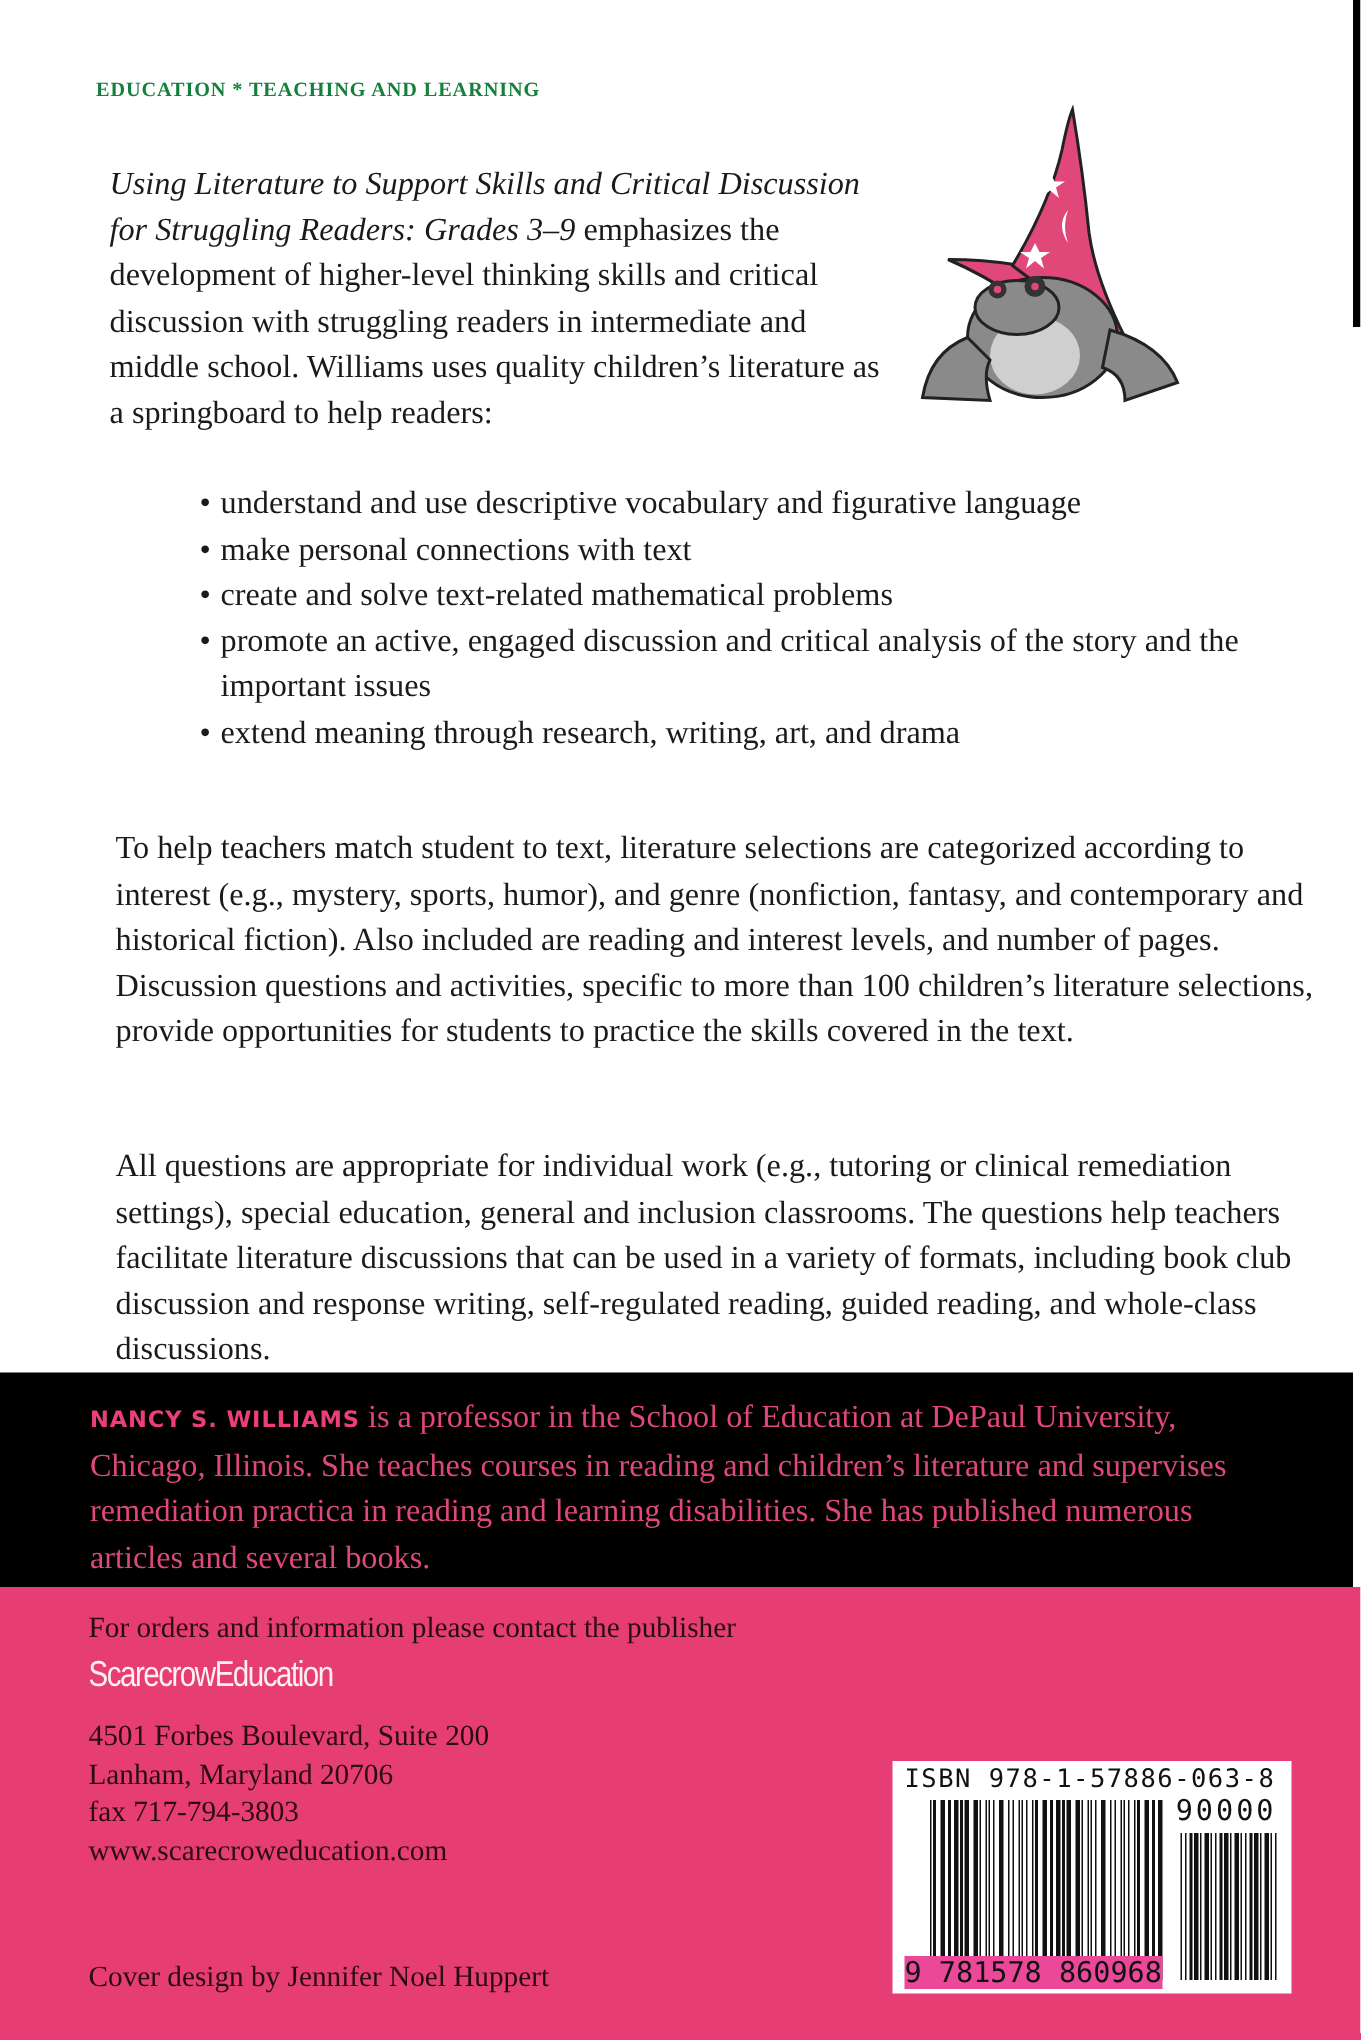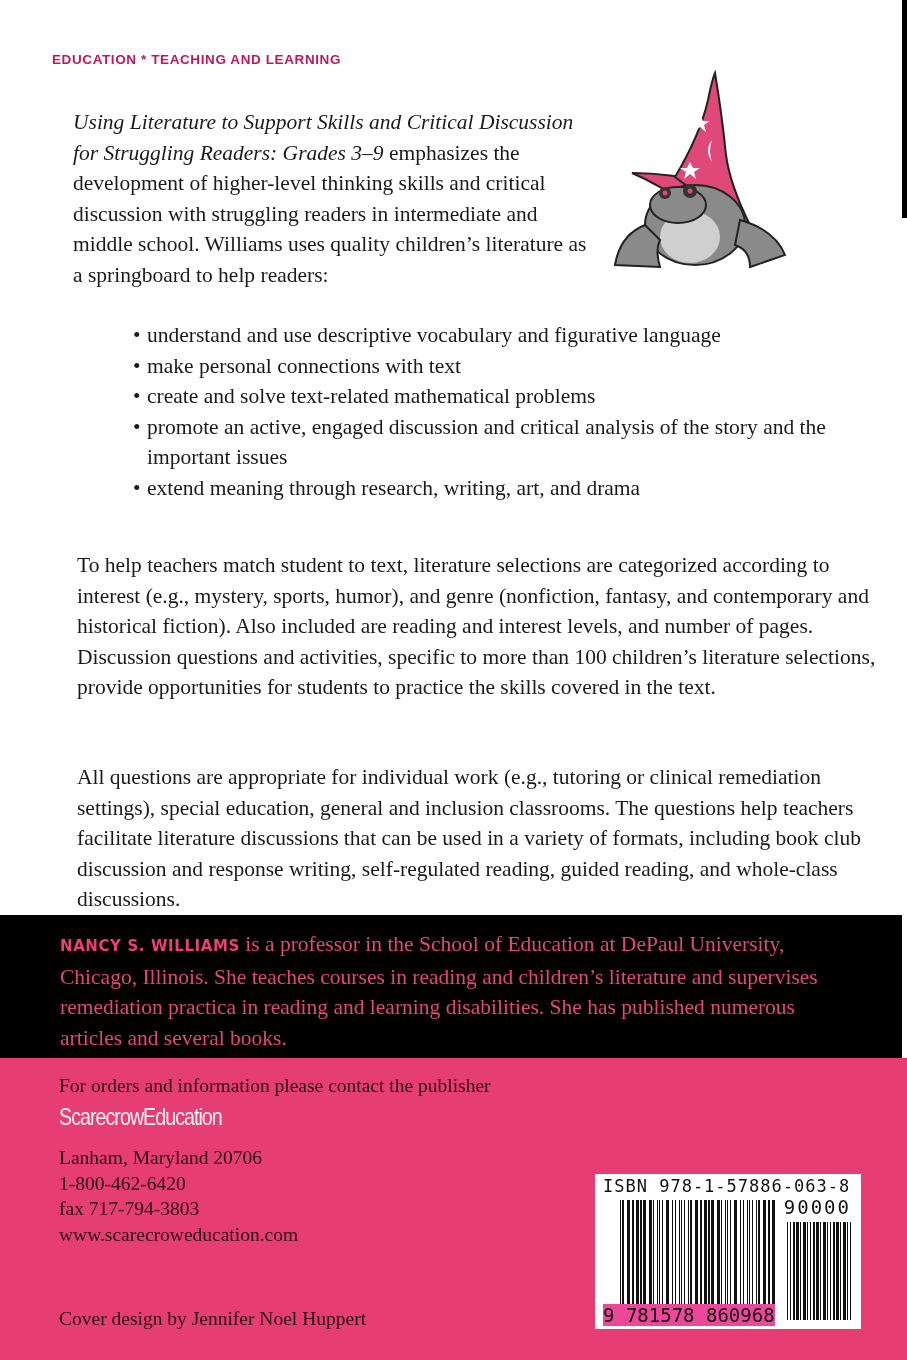--- a/index.html
+++ b/index.html
@@ -6,23 +6,23 @@
   body {
     width: 907px; height: 1360px; position: relative; overflow: hidden;
     background: #ffffff;
     font-family: "Liberation Serif", "DejaVu Serif", serif;
     color: #1a1a1a;
   }
   .edge-bar {
     position: absolute; left: 902px; top: 0; width: 5px; height: 218px; background: #000;
   }
   .category {
-    position: absolute; left: 52px; top: 52px;
-    font-family: Liberation Sans, sans-serif; font-weight: bold;
-    font-size: 13.5px; letter-spacing: 0.6px; color: #be185d;
+    position: absolute; left: 64px; top: 52px;
+    font-family: Liberation Serif, serif; font-weight: bold;
+    font-size: 13.5px; letter-spacing: 0.6px; color: #15803d;
     text-transform: uppercase;
   }
   .intro {
     position: absolute; left: 73px; top: 107px; width: 525px;
     font-size: 21.5px; line-height: 30.5px; margin: 0;
   }
   .intro em { font-style: italic; }
   .wizard {
     position: absolute; left: 600px; top: 55px; width: 230px; height: 220px;
   }
@@ -127,22 +127,22 @@
 <p class="para para1">To help teachers match student to text, literature selections are categorized according to interest (e.g., mystery, sports, humor), and genre (nonfiction, fantasy, and contemporary and historical fiction). Also included are reading and interest levels, and number of pages. Discussion questions and activities, specific to more than 100 children’s literature selections, provide opportunities for students to practice the skills covered in the text.</p>
 <p class="para para2">All questions are appropriate for individual work (e.g., tutoring or clinical remediation settings), special education, general and inclusion classrooms. The questions help teachers facilitate literature discussions that can be used in a variety of formats, including book club discussion and response writing, self-regulated reading, guided reading, and whole-class discussions.</p>
 
 <div class="bio-band"></div>
 <p class="bio"><span class="author">Nancy S. Williams</span><span> is a professor in the School of Education at DePaul University, Chicago, Illinois. She teaches courses in reading and children’s literature and supervises remediation practica in reading and learning disabilities. She has published numerous articles and several books.</span></p>
 
 <div class="pub-band"></div>
 <div class="pub pub-lead">For orders and information please contact the publisher</div>
 <div class="brand">ScarecrowEducation</div>
 <div class="pub pub-lines">
+  <div>4501 Forbes Boulevard, Suite 200</div>
   <div>Lanham, Maryland 20706</div>
-  <div>1-800-462-6420</div>
   <div>fax 717-794-3803</div>
   <div>www.scarecroweducation.com</div>
 </div>
 <div class="pub credit">Cover design by Jennifer Noel Huppert</div>
 
 <div class="barcode">
   <svg id="bars" width="266" height="155">
       <rect x="25" y="26" width="1" height="120" fill="#111"></rect>
       <rect x="27" y="26" width="2" height="120" fill="#111"></rect>
       <rect x="32" y="26" width="3" height="120" fill="#111"></rect>

